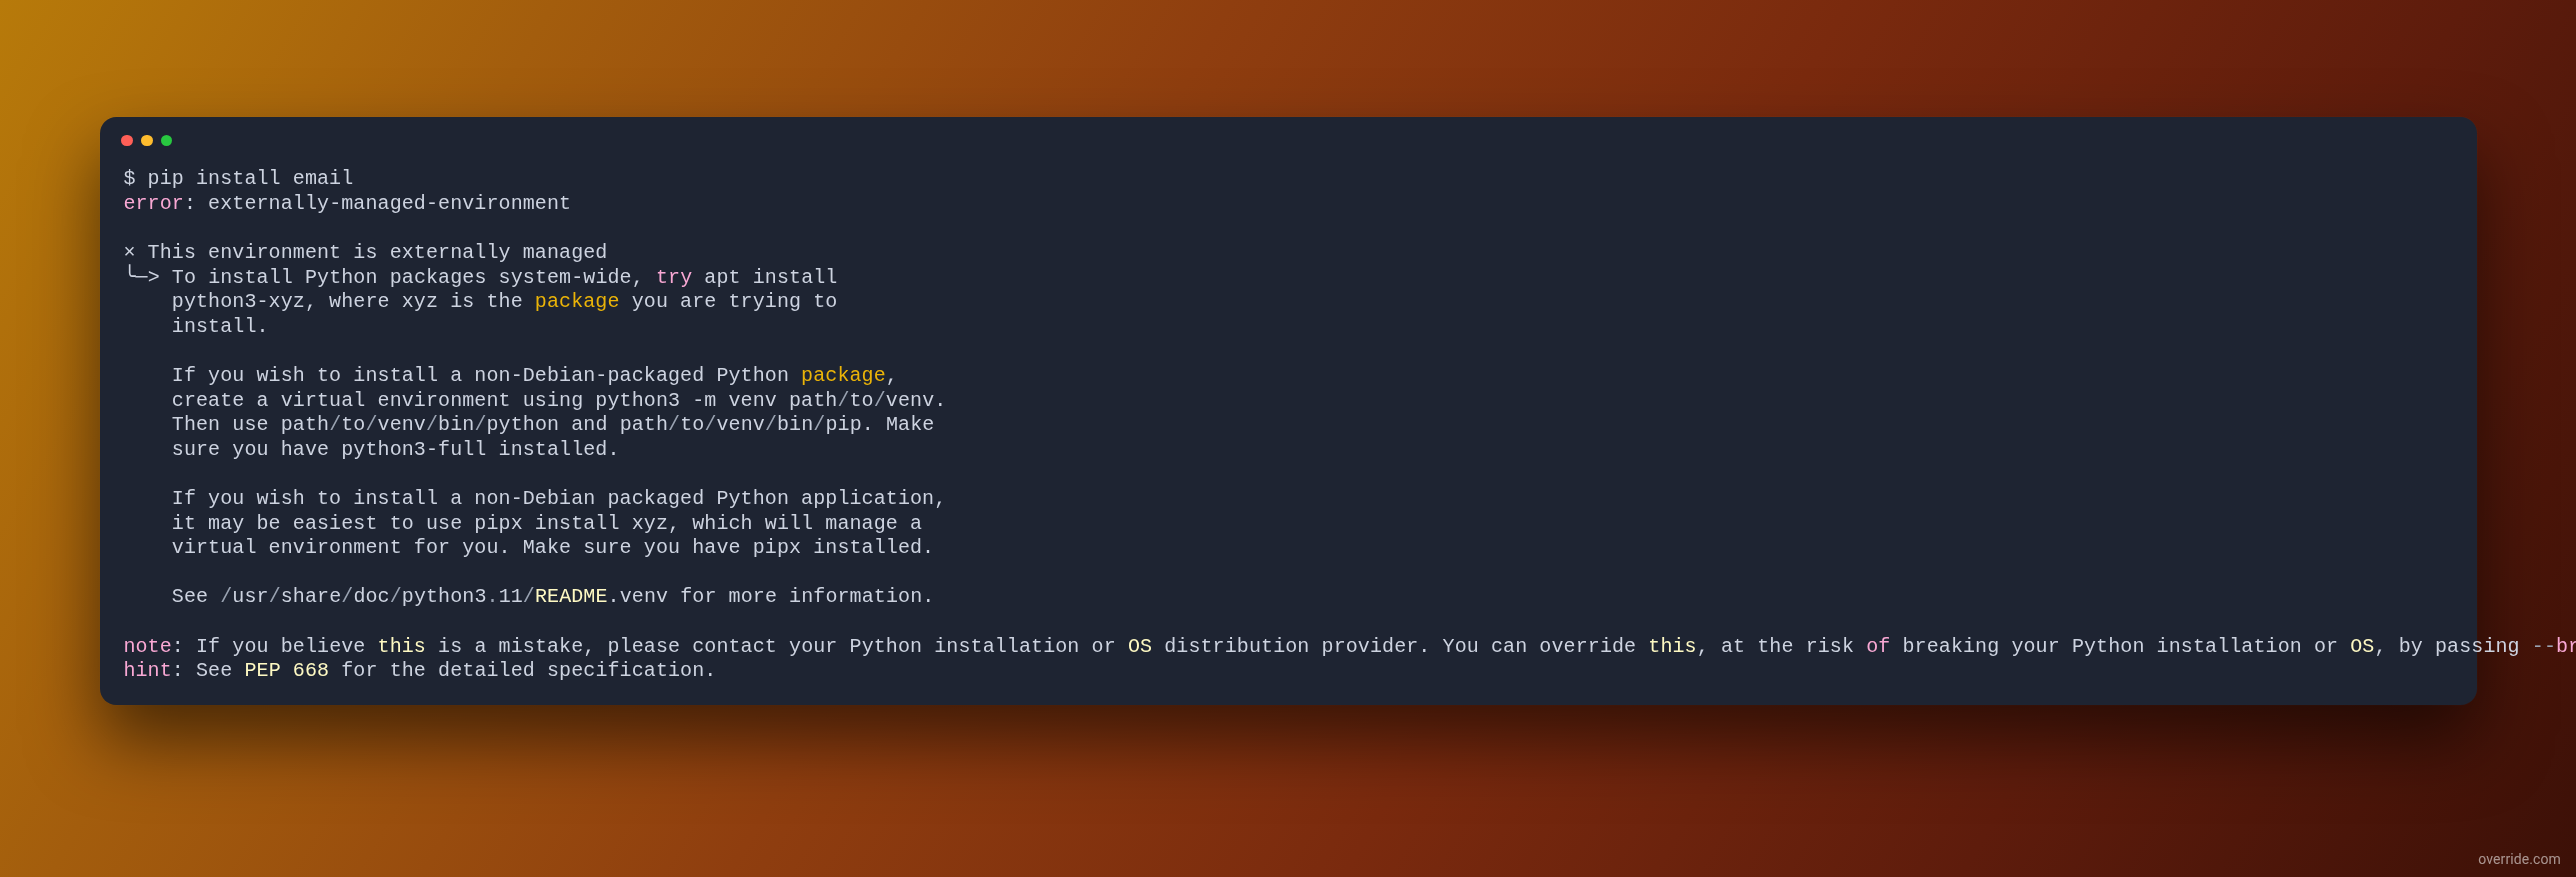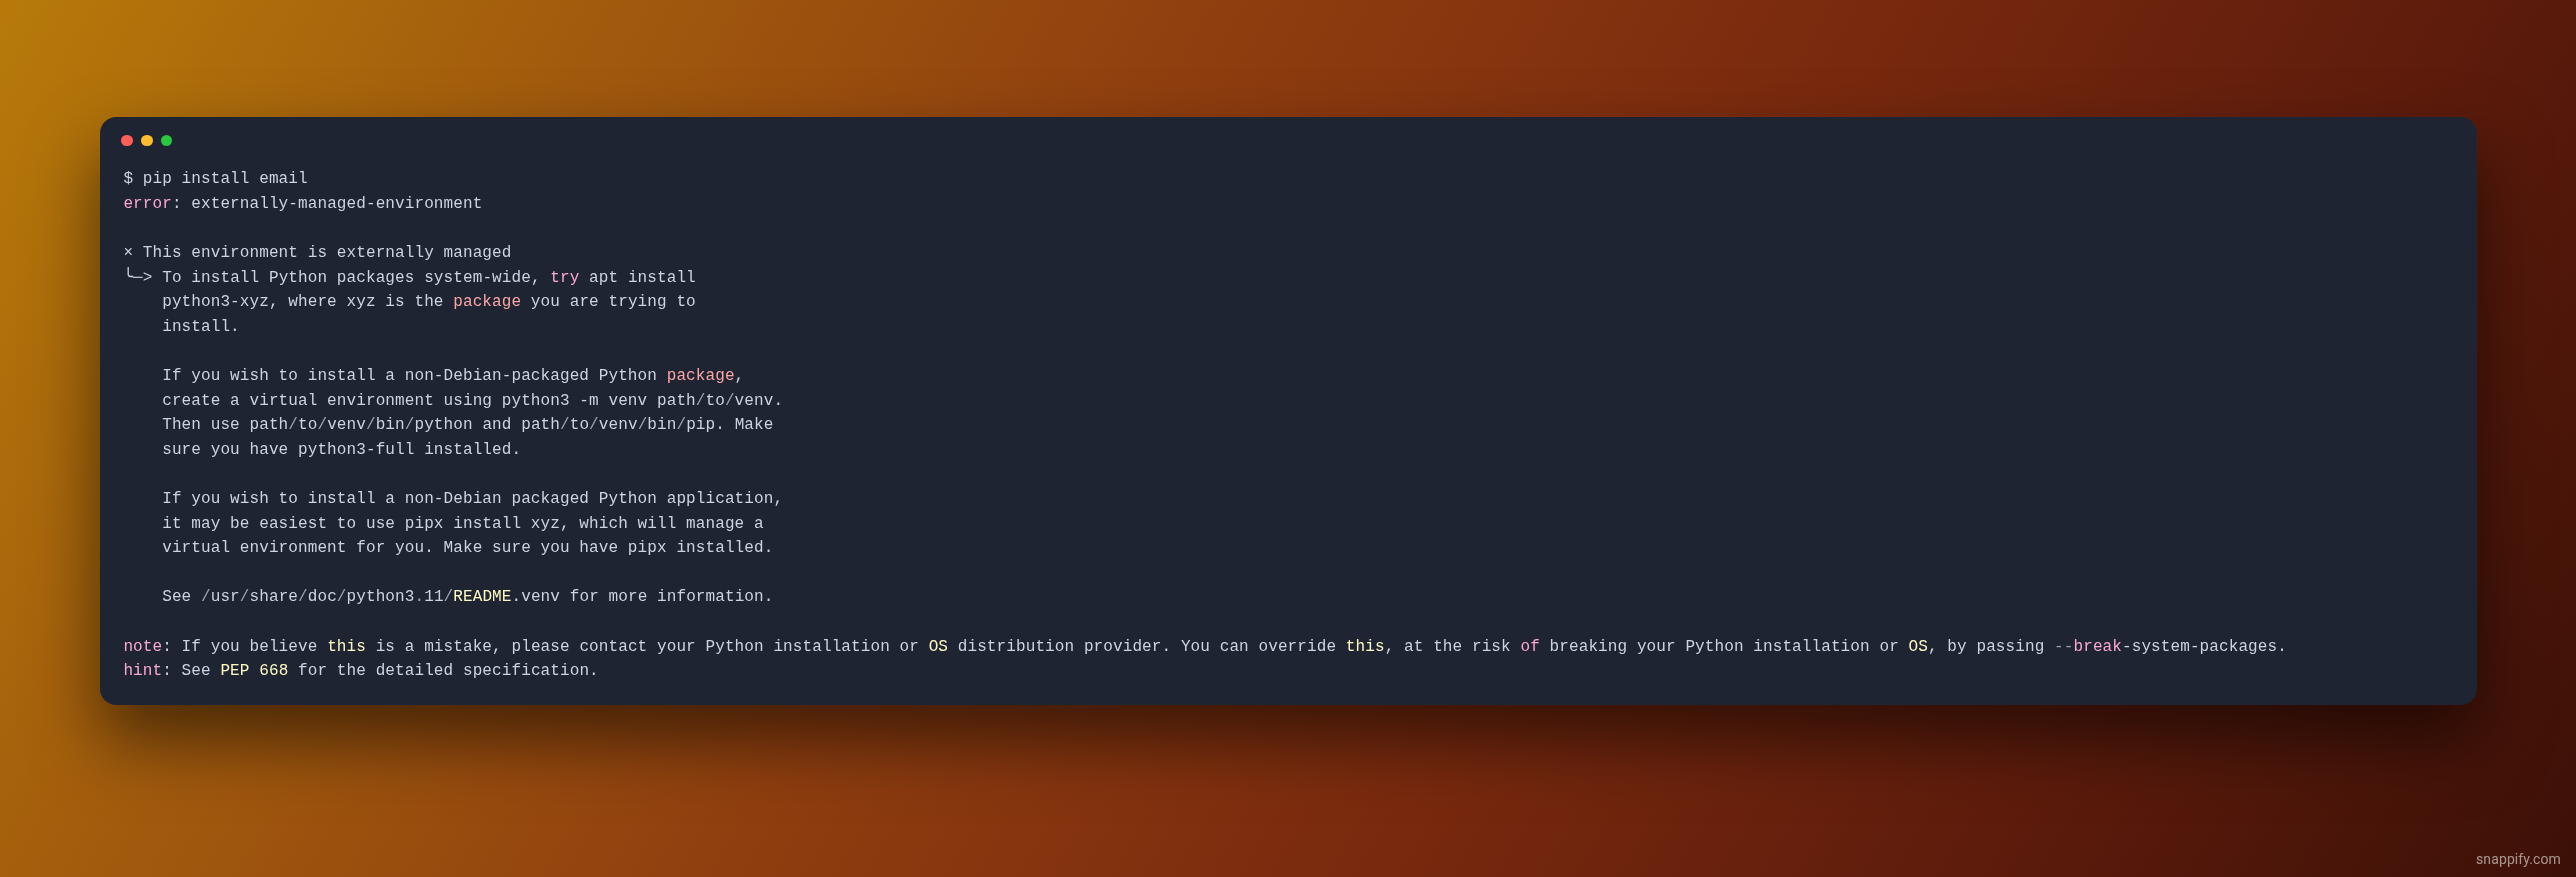--- a/index.html
+++ b/index.html
@@ -29,30 +29,30 @@
     padding: 17.6px 21px 4.7px 21px;
   }
   .dot { width: 11.7px; height: 11.7px; border-radius: 50%; }
   .dot.red    { background: #ff5f57; }
   .dot.yellow { background: #febc2e; }
   .dot.green  { background: #28c840; }
 
   .term {
     padding: 16.4px 23.4px 0 23.4px;
     color: #cdd3e0;
-    font-size: 16px;
+    font-size: 20px;
     line-height: 24.6px;
     white-space: pre;
     letter-spacing: 0.1px;
   }
 
   
   .c-default { color: #cdd3e0; }
   .c-red     { color: #f9a8d4; }
-  .c-orange  { color: #fca5a5; }
+  .c-orange  { color: #eab308; }
   .c-blue    { color: #fef9c3; }
   .c-gray    { color: #9aa3b2; }
 
   .watermark {
     position: absolute;
     right: 15px;
     bottom: 10.5px;
     color: rgba(255,255,255,0.55);
     font-family: -apple-system, BlinkMacSystemFont, "Segoe UI", Roboto, sans-serif;
     font-size: 14px;
@@ -64,14 +64,14 @@
 
 <div class="window">
   <div class="titlebar">
     <div class="dot red"></div>
     <div class="dot yellow"></div>
     <div class="dot green"></div>
   </div>
   <div class="term" id="term"><div><span class="c-default">$ pip install email</span></div><div><span class="c-red">error</span><span class="c-default">: externally-managed-environment</span></div><div>&nbsp;</div><div><span class="c-default">× This environment is externally managed</span></div><div><span class="c-default">╰─&gt; To install Python packages system-wide, </span><span class="c-red">try</span><span class="c-default"> apt install</span></div><div><span class="c-default">    python3-xyz, where xyz is the </span><span class="c-orange">package</span><span class="c-default"> you are trying to</span></div><div><span class="c-default">    install.</span></div><div>&nbsp;</div><div><span class="c-default">    If you wish to install a non-Debian-packaged Python </span><span class="c-orange">package</span><span class="c-default">,</span></div><div><span class="c-default">    create a virtual environment using python3 -m venv path</span><span class="c-gray">/</span><span class="c-default">to</span><span class="c-gray">/</span><span class="c-default">venv.</span></div><div><span class="c-default">    Then use path</span><span class="c-gray">/</span><span class="c-default">to</span><span class="c-gray">/</span><span class="c-default">venv</span><span class="c-gray">/</span><span class="c-default">bin</span><span class="c-gray">/</span><span class="c-default">python and path</span><span class="c-gray">/</span><span class="c-default">to</span><span class="c-gray">/</span><span class="c-default">venv</span><span class="c-gray">/</span><span class="c-default">bin</span><span class="c-gray">/</span><span class="c-default">pip. Make</span></div><div><span class="c-default">    sure you have python3-full installed.</span></div><div>&nbsp;</div><div><span class="c-default">    If you wish to install a non-Debian packaged Python application,</span></div><div><span class="c-default">    it may be easiest to use pipx install xyz, which will manage a</span></div><div><span class="c-default">    virtual environment for you. Make sure you have pipx installed.</span></div><div>&nbsp;</div><div><span class="c-default">    See </span><span class="c-gray">/</span><span class="c-default">usr</span><span class="c-gray">/</span><span class="c-default">share</span><span class="c-gray">/</span><span class="c-default">doc</span><span class="c-gray">/</span><span class="c-default">python3</span><span class="c-gray">.</span><span class="c-default">11</span><span class="c-gray">/</span><span class="c-blue">README</span><span class="c-default">.venv for more information.</span></div><div>&nbsp;</div><div><span class="c-red">note</span><span class="c-default">: If you believe </span><span class="c-blue">this</span><span class="c-default"> is a mistake, please contact your Python installation or </span><span class="c-blue">OS</span><span class="c-default"> distribution provider. You can override </span><span class="c-blue">this</span><span class="c-default">, at the risk </span><span class="c-red">of</span><span class="c-default"> breaking your Python installation or </span><span class="c-blue">OS</span><span class="c-default">, by passing </span><span class="c-gray">--</span><span class="c-red">break</span><span class="c-default">-system-packages.</span></div><div><span class="c-red">hint</span><span class="c-default">: See </span><span class="c-blue">PEP 668</span><span class="c-default"> for the detailed specification.</span></div></div>
 </div>
 
-<div class="watermark">snappify.com</div>
+<div class="watermark">override.com</div>
 
 
 </body></html>

